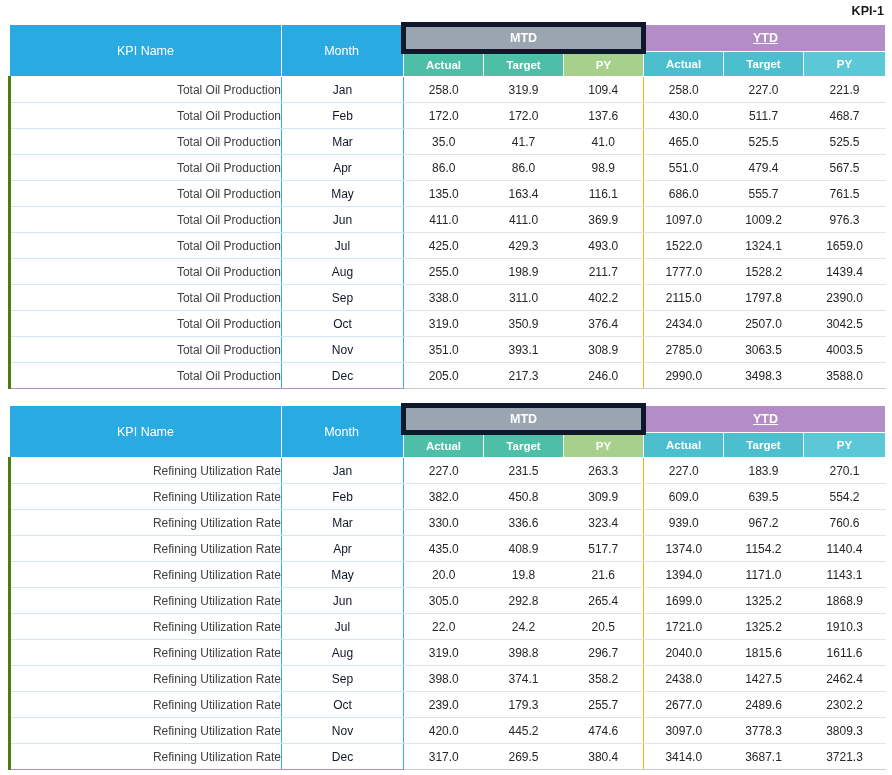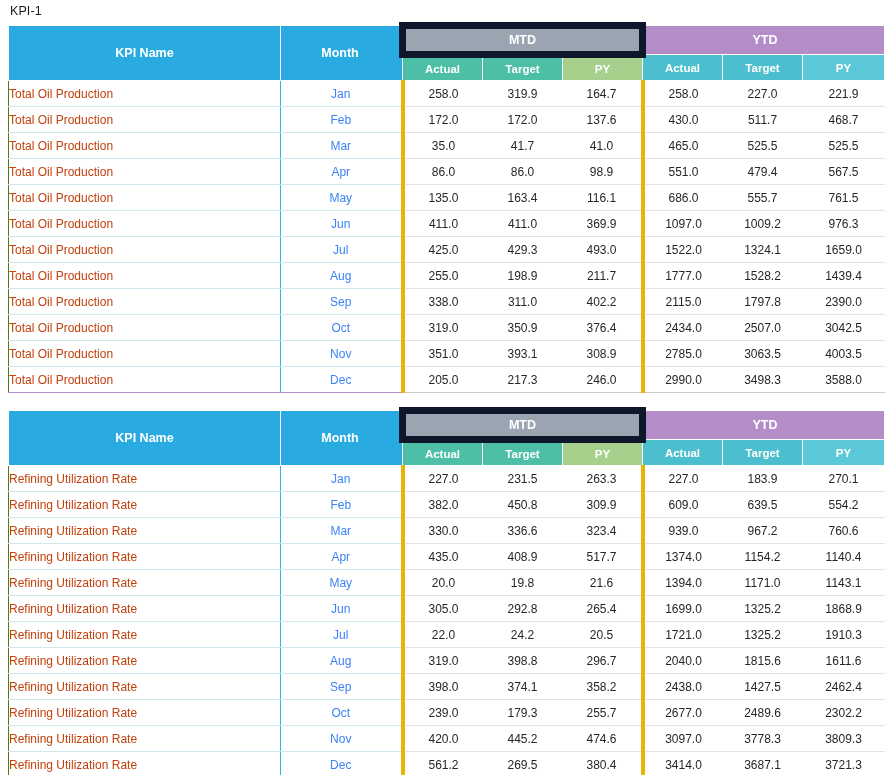--- a/index.html
+++ b/index.html
@@ -15,62 +15,64 @@
     background: #ffffff;
     position: relative;
     overflow: hidden;
   }
   .section {
     padding: 0 8px;
     box-sizing: border-box;
   }
   .section-title {
     font-size: 12.5px;
-    font-weight: normal;
+    font-weight: bold;
     color: #1a1a1a;
     padding: 4px 0 4px 2px;
     letter-spacing: 0.1px;
+    text-align: right;
   }
   table.kpi {
     border-collapse: collapse;
     width: 876px;
     table-layout: fixed;
     font-size: 12px;
   }
   table.kpi td, table.kpi th {
     padding: 0;
     margin: 0;
   }
   
   .hdr-kpiname, .hdr-month {
     background: #29ABE2;
     color: #ffffff;
-    font-weight: bold;
+    font-weight: normal;
     font-size: 12.5px;
     text-align: center;
     vertical-align: middle;
     border: 1px solid #ffffff;
   }
   .hdr-group-mtd {
     background: #9aa5b1;
     color: #ffffff;
     font-weight: bold;
     font-size: 12.5px;
     text-align: center;
     height: 22px;
-    border: 7px solid #0f172a;
+    border: 5px solid #0f172a;
   }
   .hdr-group-ytd {
     background: #b48cc8;
     color: #ffffff;
     font-weight: bold;
     font-size: 12.5px;
     text-align: center;
     height: 22px;
     border: 1px solid #ffffff;
+    text-decoration: underline;
   }
   .sub-mtd-actual, .sub-mtd-target {
     background: #4cbfa6;
     color: #ffffff;
     font-weight: bold;
     font-size: 11.5px;
     text-align: center;
     height: 22px;
     border: 1px solid #ffffff;
   }
@@ -96,45 +98,45 @@
     background: #5bc8d8;
     color: #ffffff;
     font-weight: bold;
     font-size: 11.5px;
     text-align: center;
     height: 22px;
     border: 1px solid #ffffff;
   }
   
   td.c-name {
-    text-align: left;
-    color: #c2410c;
+    text-align: right;
+    color: #404040;
     height: 25px;
-    border-left: 1px solid #4d7c0f;
+    border-left: 3px solid #4d7c0f;
     border-right: 1px solid #2fb5d8;
     border-bottom: 1px solid #cfe8ef;
     font-size: 12px;
   }
   td.c-month {
     text-align: center;
-    color: #3b82f6;
+    color: #0f172a;
     height: 25px;
     border-right: 1px solid #2fb5d8;
     border-bottom: 1px solid #cfe8ef;
     font-size: 12px;
   }
   td.c-num {
     text-align: center;
     color: #262626;
     height: 25px;
     border-bottom: 1px solid #e3e3e3;
     font-size: 12px;
   }
   td.c-num.first-of-group {
-    border-left: 4px solid #eab308;
+    border-left: 1px solid #eab308;
   }
   tr.last-row td.c-name,
   tr.last-row td.c-month {
     border-bottom: 1px solid #b48cc8;
   }
   tr.last-row td.c-num {
     border-bottom: 1px solid #cccccc;
   }
   .spacer {
     height: 14px;
@@ -173,21 +175,21 @@
           <th class="sub-ytd-target">Target</th>
           <th class="sub-ytd-py">PY</th>
         </tr>
       </thead>
       <tbody>
           <tr>
             <td class="c-name">Total Oil Production</td>
             <td class="c-month">Jan</td>
             <td class="c-num first-of-group">258.0</td>
             <td class="c-num">319.9</td>
-            <td class="c-num">164.7</td>
+            <td class="c-num">109.4</td>
             <td class="c-num first-of-group">258.0</td>
             <td class="c-num">227.0</td>
             <td class="c-num">221.9</td>
           </tr>
           <tr>
             <td class="c-name">Total Oil Production</td>
             <td class="c-month">Feb</td>
             <td class="c-num first-of-group">172.0</td>
             <td class="c-num">172.0</td>
             <td class="c-num">137.6</td>
@@ -436,21 +438,21 @@
             <td class="c-num first-of-group">420.0</td>
             <td class="c-num">445.2</td>
             <td class="c-num">474.6</td>
             <td class="c-num first-of-group">3097.0</td>
             <td class="c-num">3778.3</td>
             <td class="c-num">3809.3</td>
           </tr>
           <tr class="last-row">
             <td class="c-name">Refining Utilization Rate</td>
             <td class="c-month">Dec</td>
-            <td class="c-num first-of-group">561.2</td>
+            <td class="c-num first-of-group">317.0</td>
             <td class="c-num">269.5</td>
             <td class="c-num">380.4</td>
             <td class="c-num first-of-group">3414.0</td>
             <td class="c-num">3687.1</td>
             <td class="c-num">3721.3</td>
           </tr>
         </tbody>
     </table>
   </div>
 

